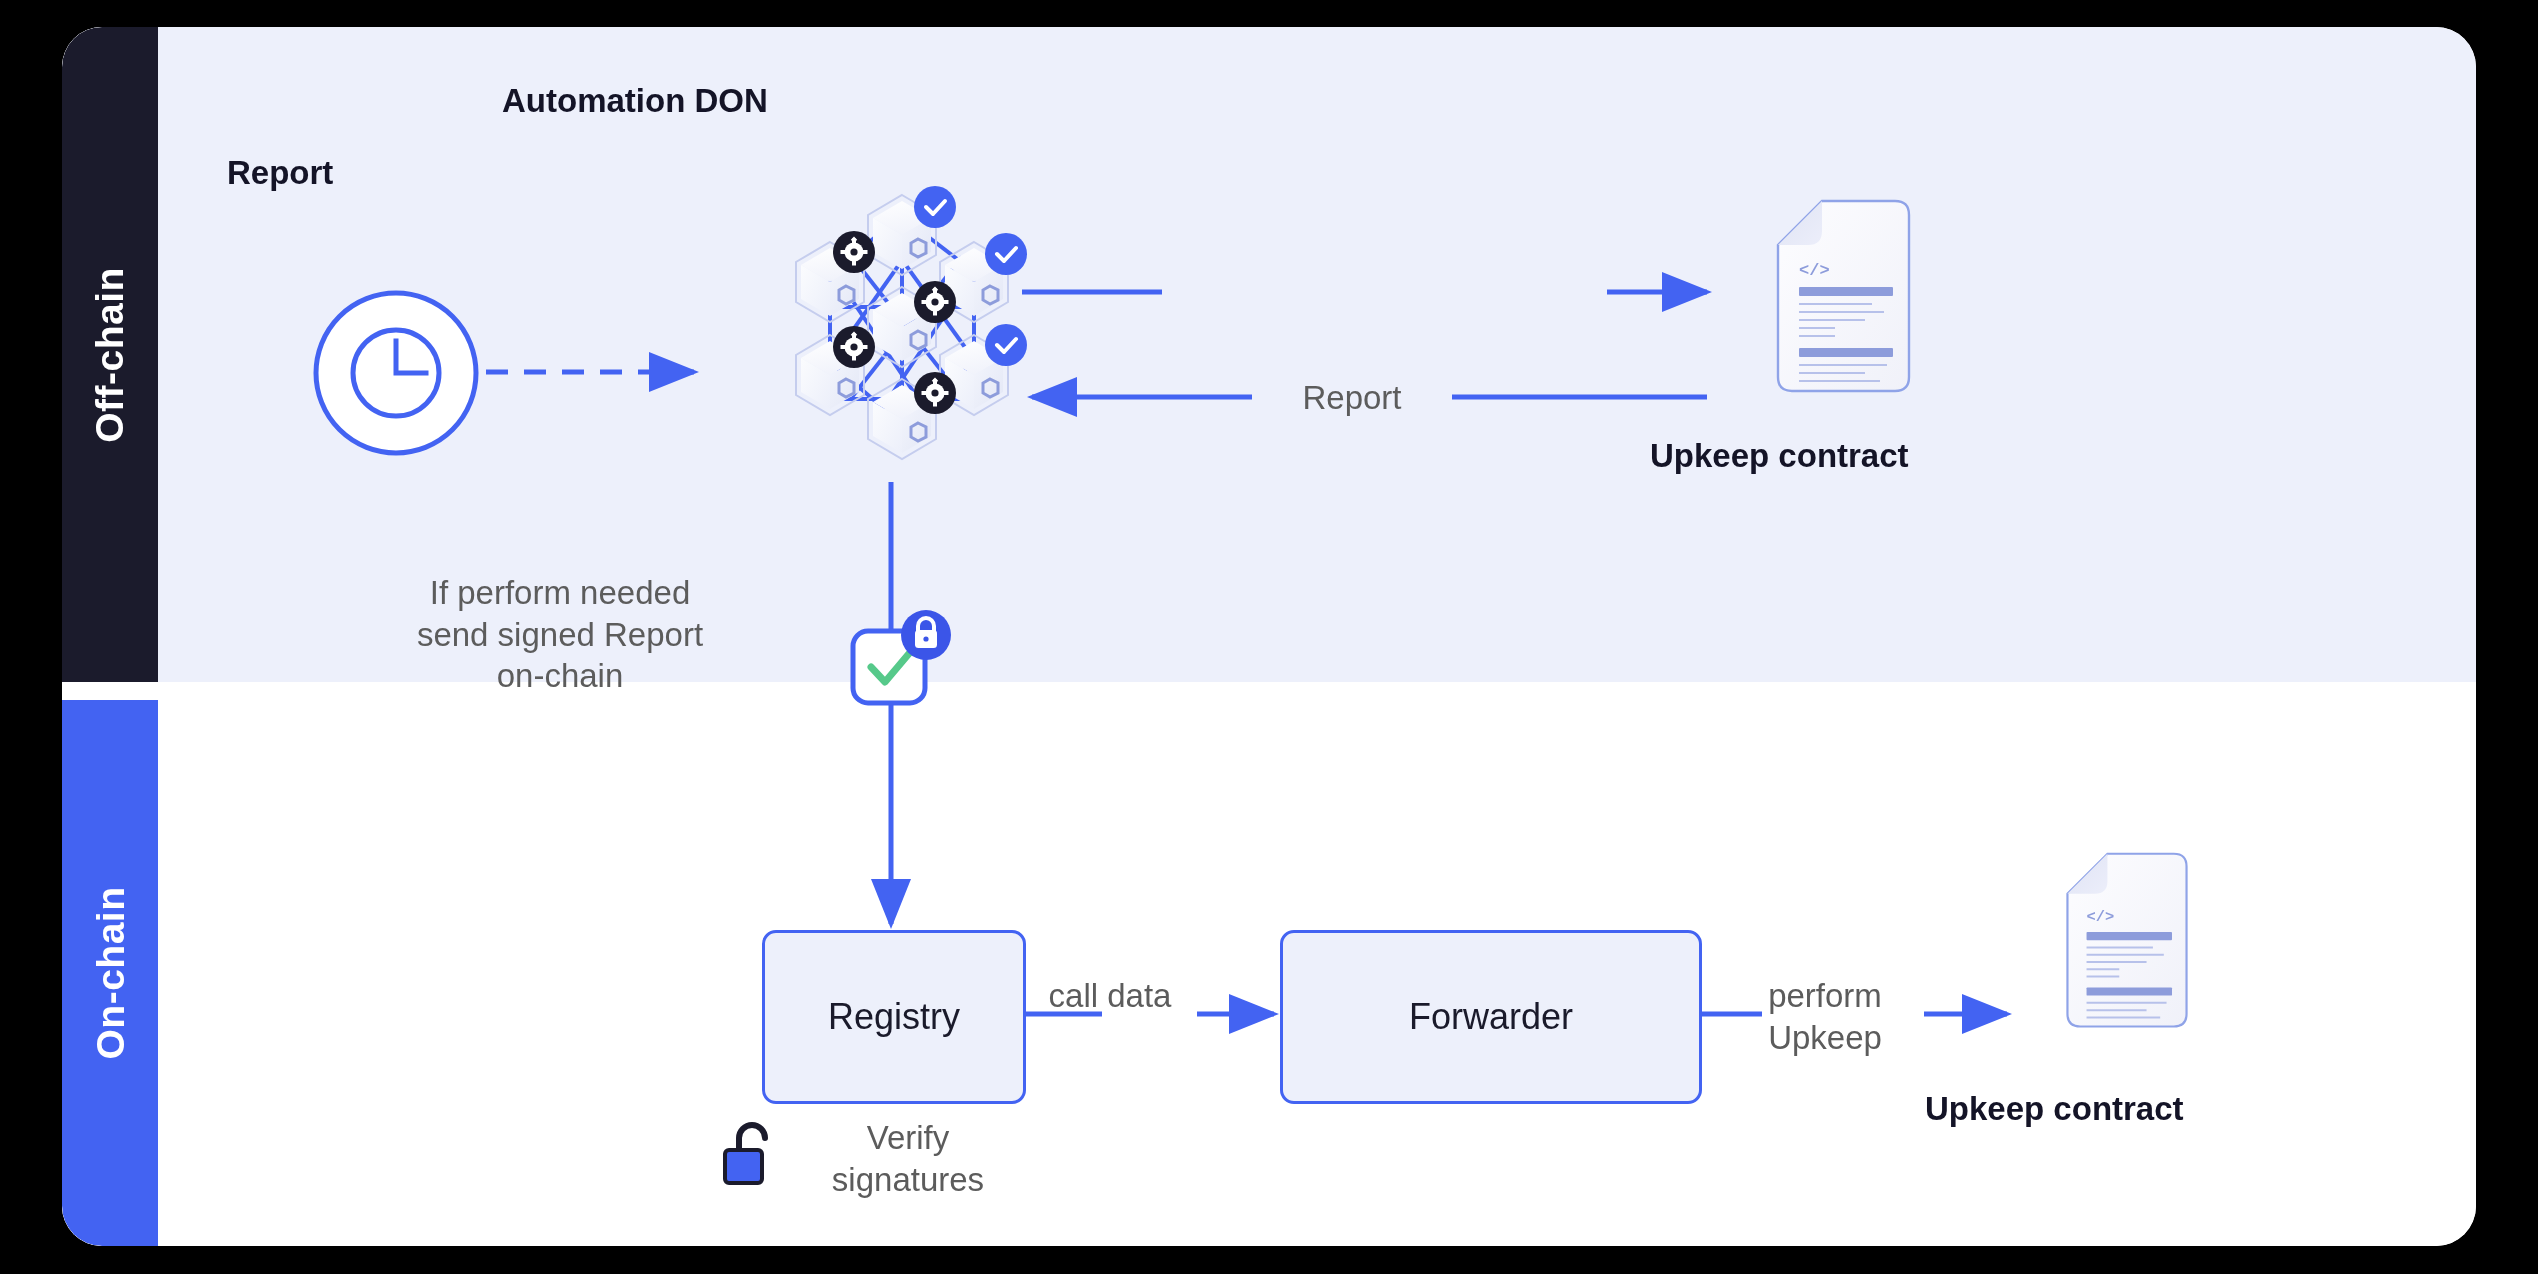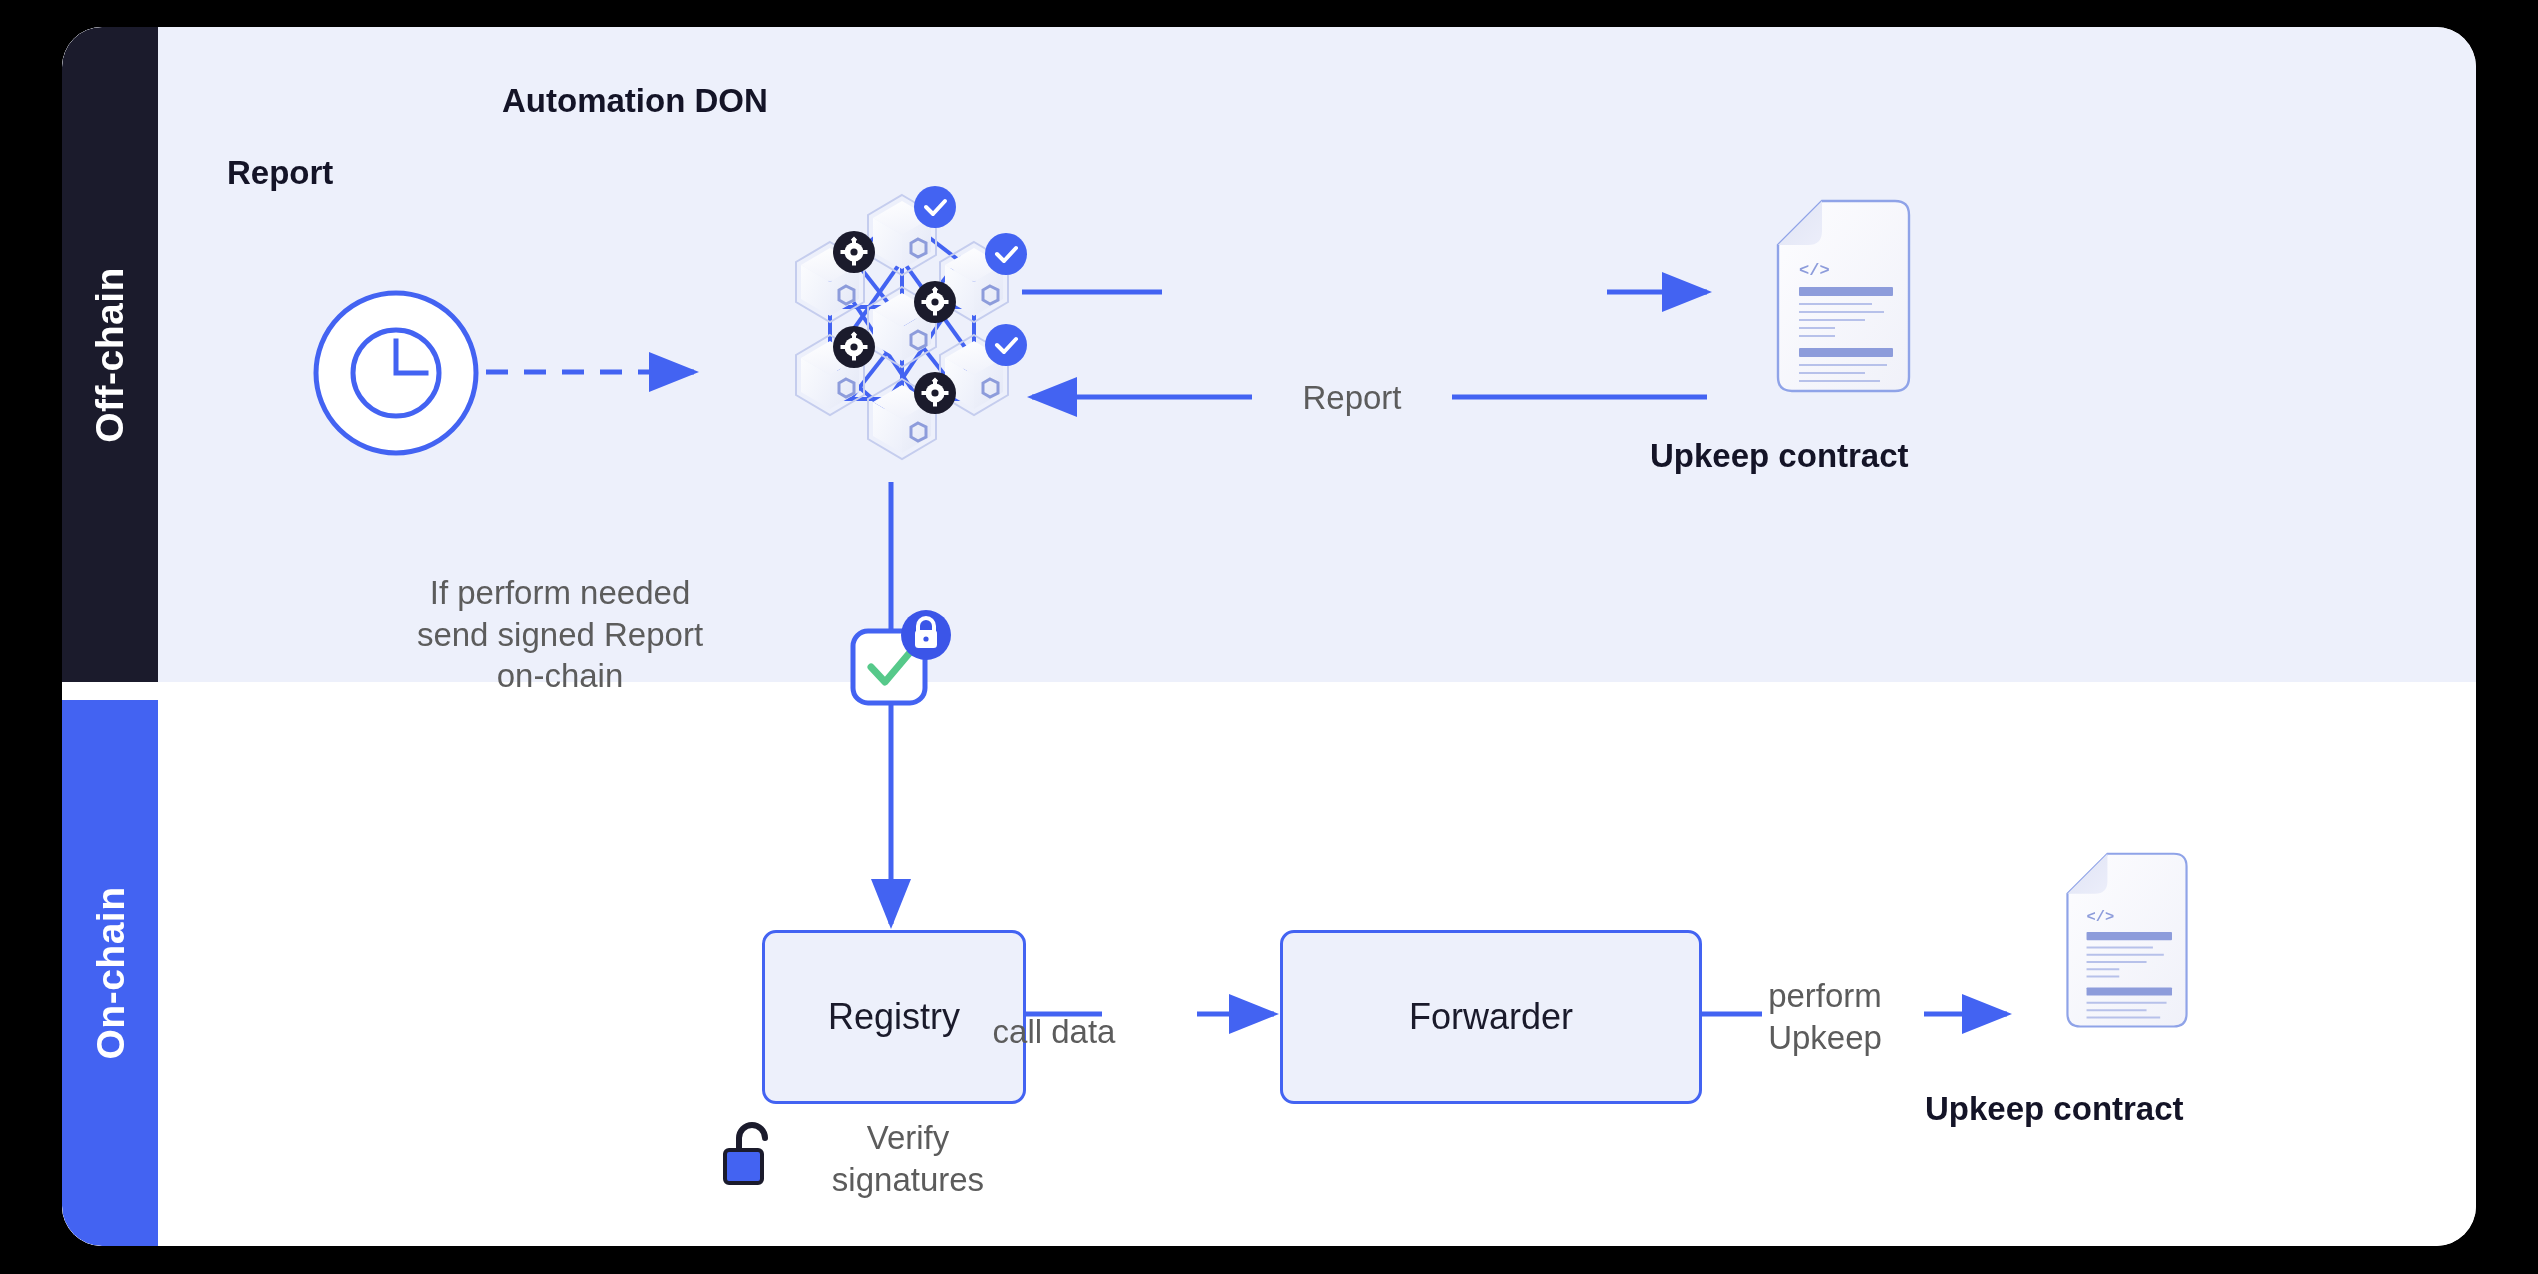--- a/index.html
+++ b/index.html
@@ -391,21 +391,21 @@
     </div>
 
     <div class="proc-box box-registry">
       <span class="box-label">Registry</span>
     </div>
 
     <div class="proc-box box-forwarder">
       <span class="box-label">Forwarder</span>
     </div>
 
-    <div class="flow-label" style="left:904px; top:948px; width:176px;margin-top:36px;">call data</div>
+    <div class="flow-label" style="left:960px; top:948px; width:176px;">call data</div>
 
     <div class="flow-label" style="left:1658px; top:948px; width:210px;">perform Upkeep</div>
 
     <div class="unlock-wrap">
       <svg width="62" height="66" viewBox="0 0 62 66">
         <path d="M17 28 L17 16 a13 13 0 0 1 26 0" fill="none" stroke="#1b1b2c" stroke-width="6" stroke-linecap="round"></path>
         <rect x="3" y="28" width="37" height="33" rx="4" fill="#4363f2" stroke="#1b1b2c" stroke-width="4"></rect>
       </svg>
     </div>
     <div class="flow-label" style="left:726px; top:1090px; width:240px;">Verify signatures</div>

